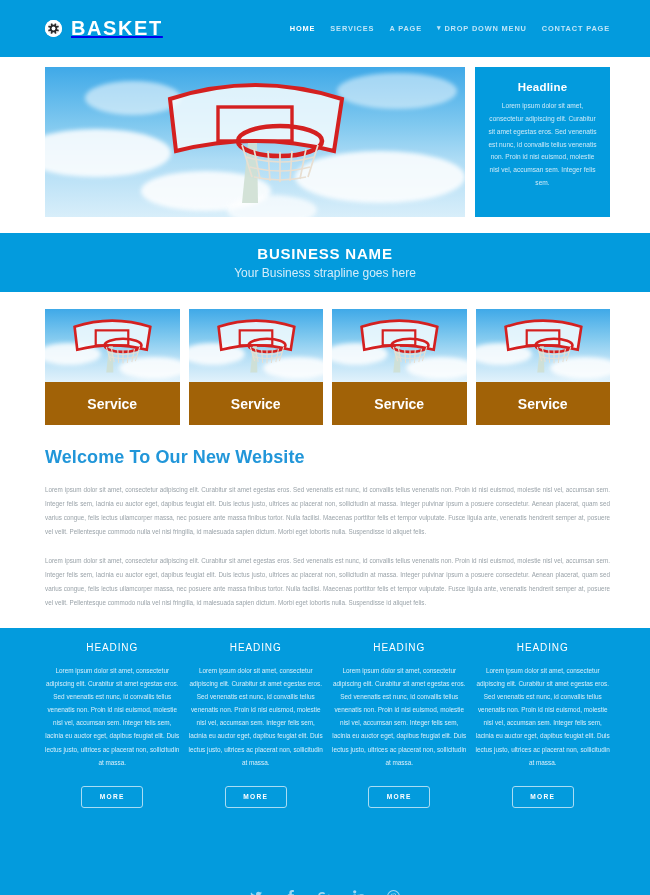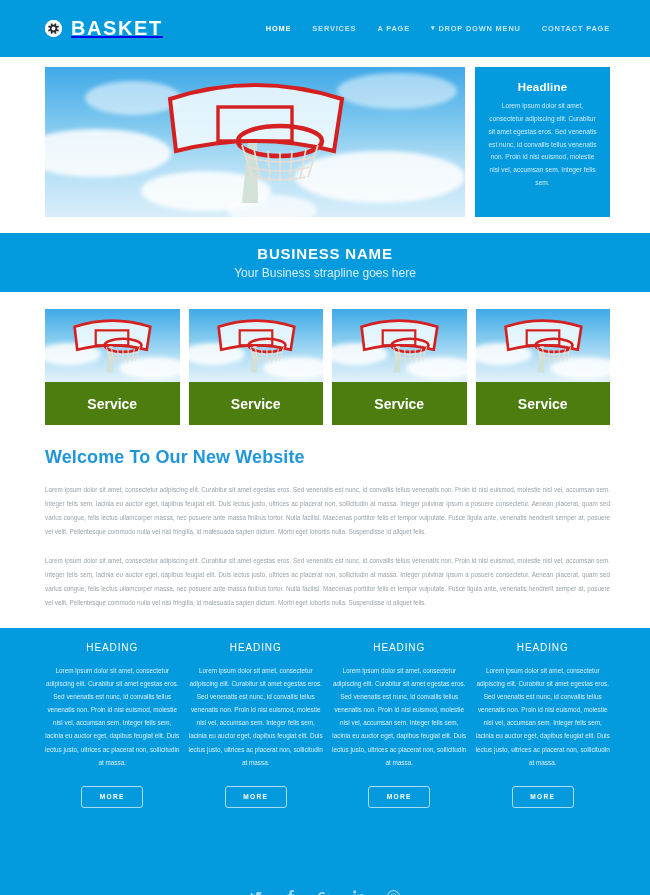--- a/index.html
+++ b/index.html
@@ -20,21 +20,21 @@
   .brand { display: flex; align-items: center; gap: 9px; }
   .ball {
     width: 17px; height: 17px; border-radius: 50%;
     background: #fff; position: relative; flex: none;
   }
   .ball svg { position: absolute; left: 0; top: 0; }
   .brand-name {
     color: #fff; font-size: 20px; font-weight: bold;
     letter-spacing: 1.6px;
   }
-  .nav { margin-left: auto; display: flex; align-items: center; gap: 21px; }
+  .nav { margin-left: auto; display: flex; align-items: center; gap: 15px; }
   .nav-item {
     color: #BFE5F7; font-size: 7.4px; font-weight: bold;
     letter-spacing: 0.85px; white-space: nowrap;
     text-decoration: none;
   }
   .nav-item.active { color: #ffffff; }
   .caret {
     display: inline-block; color: #BFE5F7;
     font-size: 7px; margin-right: 3px; transform: translateY(-1px);
   }
@@ -76,21 +76,21 @@
   
   .services {
     display: flex; gap: 9px; padding: 17px 40px 0 45px;
   }
   .svc { width: 140px; }
   .svc-img {
     height: 73px; position: relative; overflow: hidden;
     background: linear-gradient(#3FA9E8 0%, #83CAEF 40%, #B8E0F6 68%, #E2F2FB 100%);
   }
   .svc-cap {
-    height: 43px; background: #4d7c0f;
+    height: 43px; background: #a16207;
     display: flex; align-items: center; justify-content: center;
     color: #fff; font-size: 14px; font-weight: bold;
   }
 
   
   .welcome { padding: 22px 40px 0 45px; }
   .welcome h2 {
     color: #2196D9; font-size: 18px; font-weight: bold; letter-spacing: .1px;
   }
   .welcome p {

